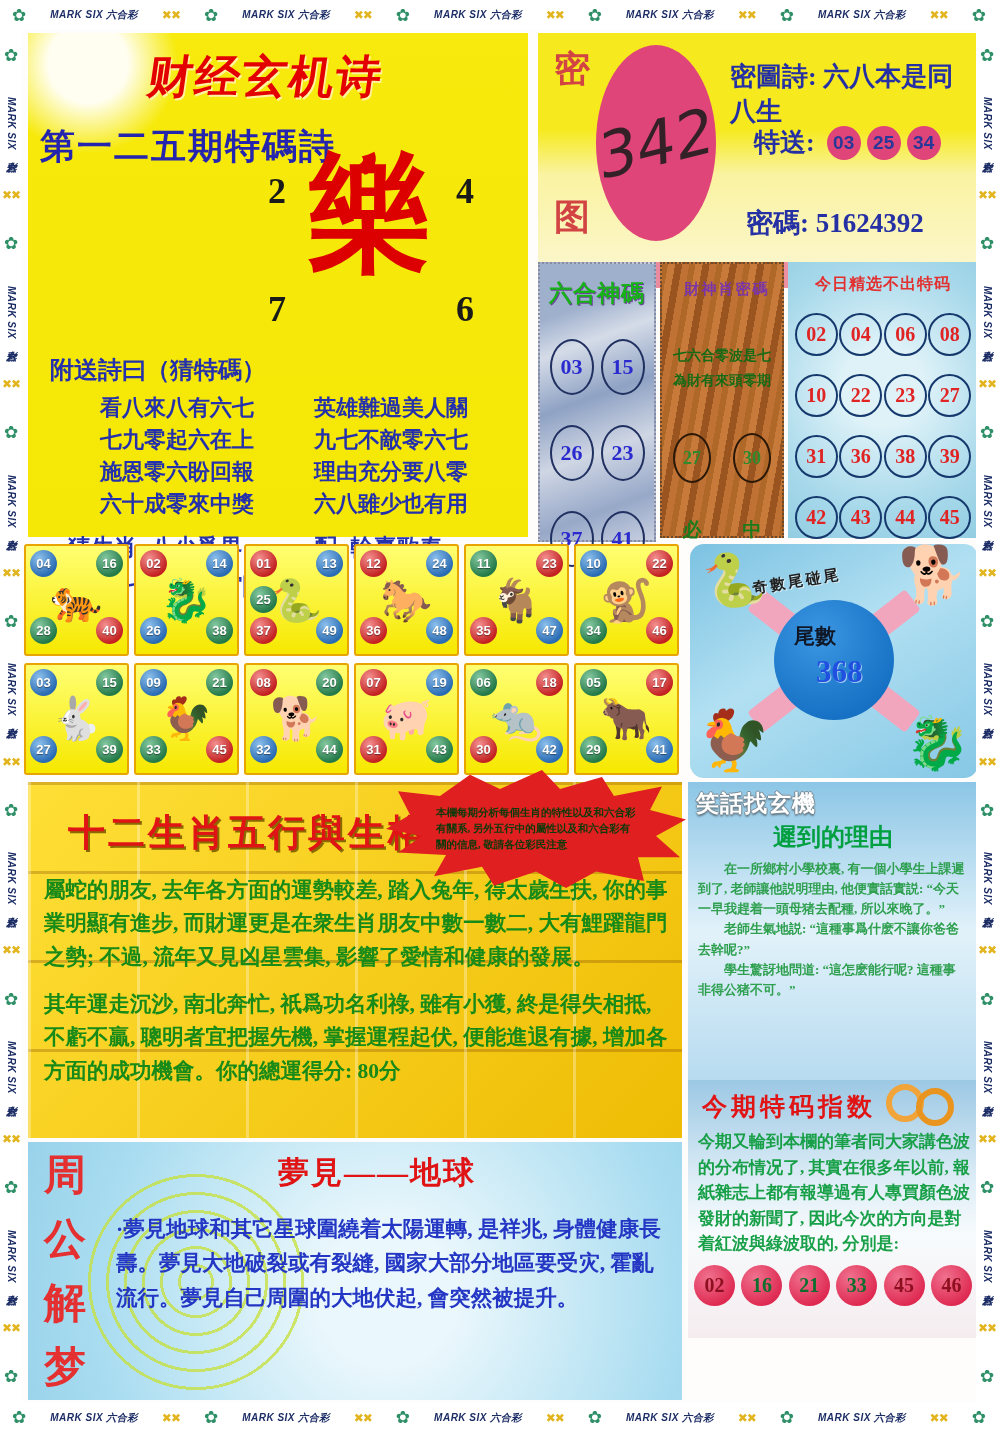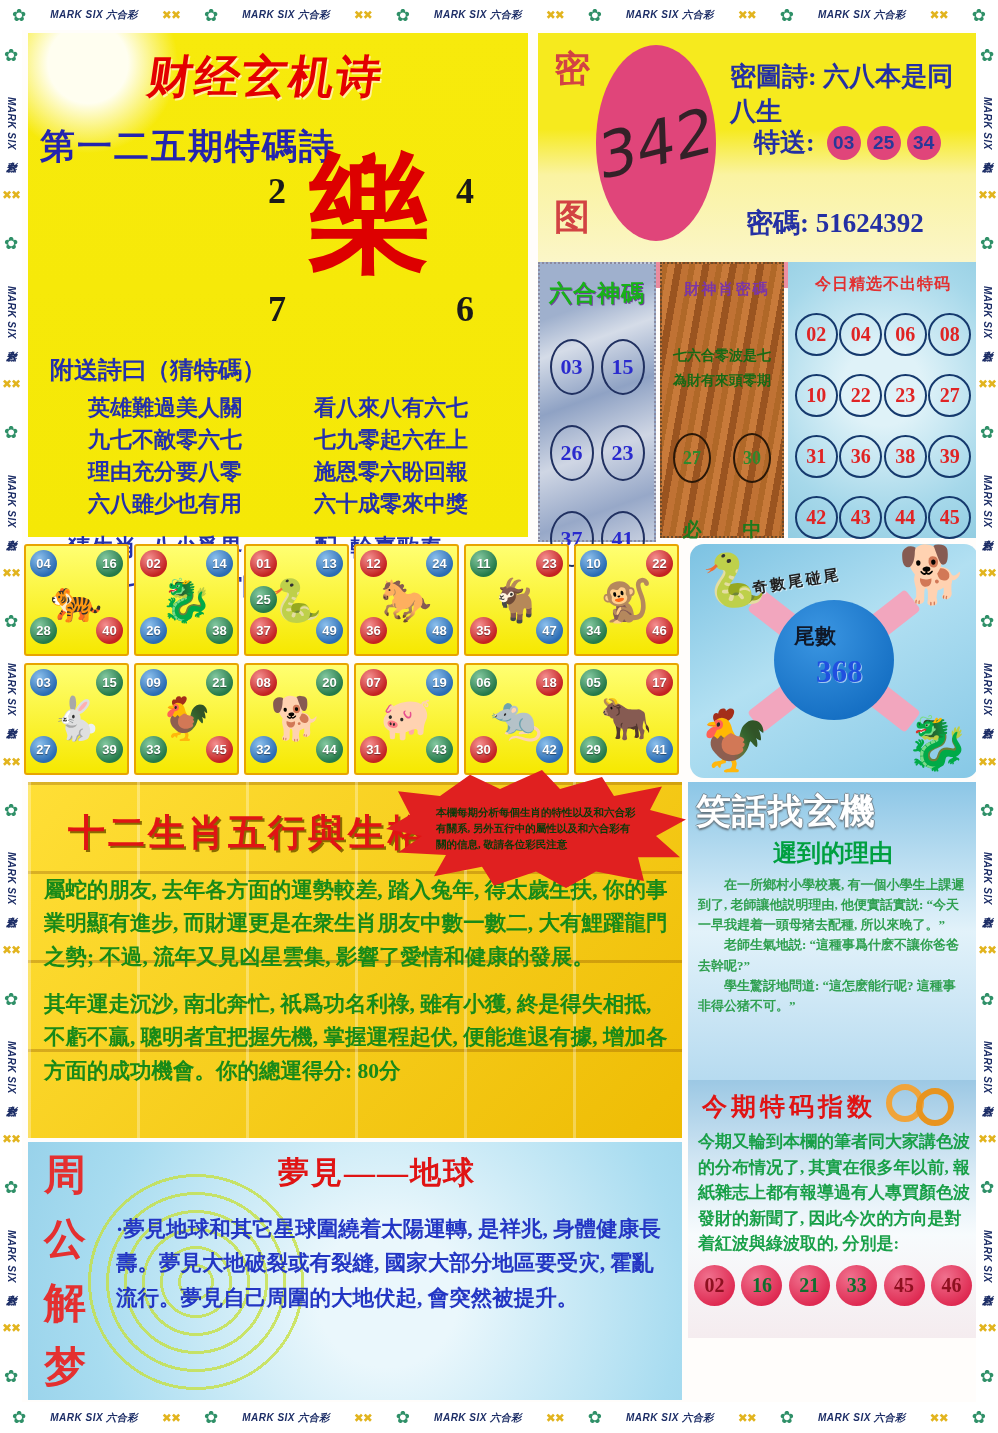--- a/index.html
+++ b/index.html
@@ -132,21 +132,21 @@
       92% 14%,88% 34%,100% 42%,90% 56%,98% 74%,84% 74%,86% 94%,70% 86%,60% 100%,50% 86%,
       36% 98%,32% 82%,16% 90%,20% 72%,4% 70%,12% 56%);
     display:flex;align-items:center;justify-content:center;}
   .wx-burst-text{width:200px;color:#0a3a0a;font-weight:bold;font-size:10.5px;line-height:1.55;}
   .wx-body{margin:16px 14px 0 16px;font-weight:bold;font-size:21.5px;line-height:1.55;}
   .wx-body p{margin:0 0 14px 0;}
 
   
   #panel-joke{left:688px;top:782px;width:290px;height:356px;
     background:linear-gradient(180deg,#8cc6e6,#e2f2fa 42%,#a6d2ec);}
-  .jk-title{margin:6px 0 0 8px;color:#fff;font-weight:bold;font-size:35px;letter-spacing:1px;
+  .jk-title{margin:6px 0 0 8px;color:#fff;font-weight:bold;font-size:23px;letter-spacing:1px;
     text-shadow:-1px 0 #7a8a94,1px 0 #7a8a94,0 -1px #7a8a94,0 2px 2px #60707a;}
   .jk-sub{text-align:center;color:#00a040;font-weight:bold;font-size:24px;margin-top:2px;}
   .jk-body{margin:6px 10px 12px;color:#2fa050;font-weight:bold;font-size:13px;line-height:1.55;}
   .jk-body p{margin:0;text-indent:2em;}
 
   
   #panel-dream{left:28px;top:1142px;width:654px;height:258px;
     background:radial-gradient(circle at 55% 60%,#eaf7fc 0 18%,#a8dcf0 75%,#98d2ea);}
   .dr-side{position:absolute;left:16px;top:12px;display:flex;flex-direction:column;gap:22px;
            color:#e43030;font-weight:bold;font-size:42px;line-height:1;}
@@ -264,31 +264,31 @@
     <div class="pa-issue">第一二五期特碼詩</div>
     <div class="pa-char-box">
       <span class="pa-num pa-n-tl">2</span>
       <span class="pa-num pa-n-tr">4</span>
       <span class="pa-num pa-n-bl">7</span>
       <span class="pa-num pa-n-br">6</span>
       <span class="pa-big">樂</span>
     </div>
     <div class="pa-gift">附送詩曰（猜特碼）</div>
     <div class="pa-cols">
+      <div class="pa-col r">
+        <div>看八來八有六七</div>
+        <div>七九零起六在上</div>
+        <div>施恩零六盼回報</div>
+        <div>六十成零來中獎</div>
+      </div>
       <div class="pa-col l">
         <div>英雄難過美人關</div>
         <div>九七不敵零六七</div>
         <div>理由充分要八零</div>
         <div>六八雖少也有用</div>
-      </div>
-      <div class="pa-col r">
-        <div>看八來八有六七</div>
-        <div>七九零起六在上</div>
-        <div>施恩零六盼回報</div>
-        <div>六十成零來中獎</div>
       </div>
     </div>
     <div class="pa-row">
       <span>猜生肖: 八少爲界</span>
       <span class="pa-pair">配: 輪臺歌奉</span>
     </div>
     <div class="pa-guess">猜: 八七聽到把窗開</div>
   </div>
 
   <div class="panel" id="panel-secret">

